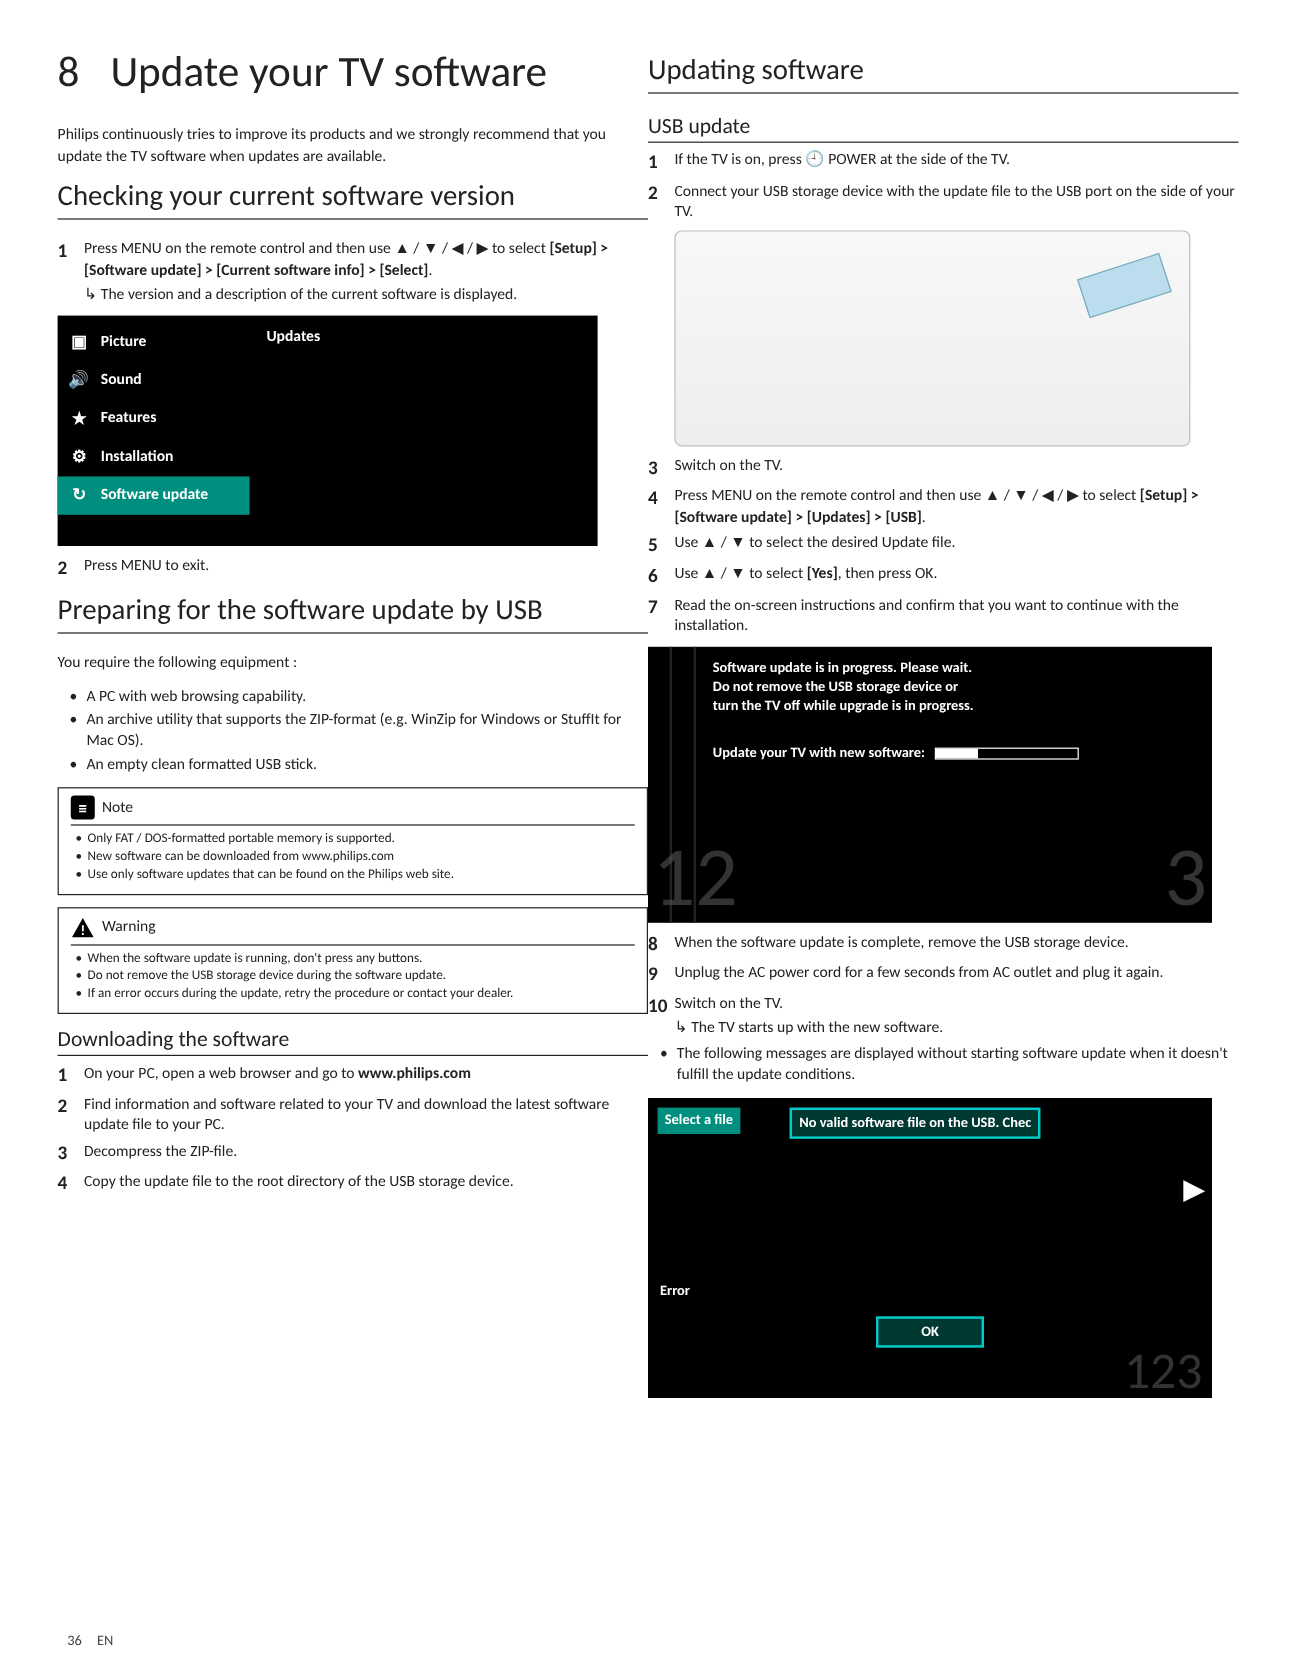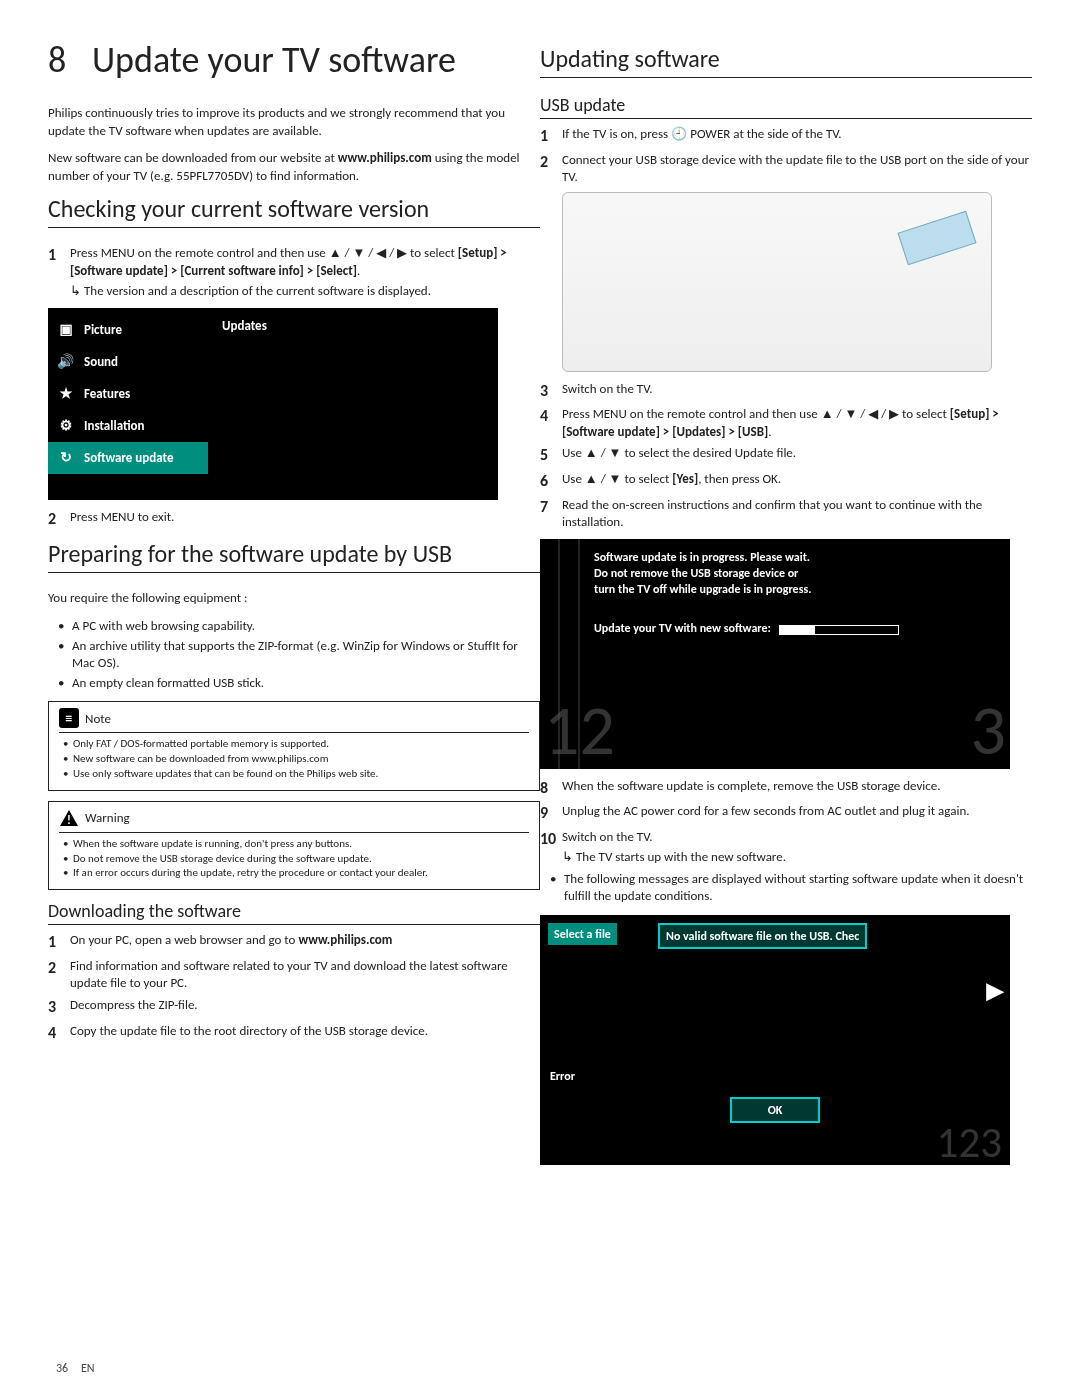--- a/index.html
+++ b/index.html
@@ -50,21 +50,21 @@
 
   
   .tvill { width: 430px; height: 180px; border: 1px solid #bbb; border-radius: 6px; margin: 6px 0 8px 22px; position: relative; background: linear-gradient(#f8f8f8,#eee); }
   .tvill::after { content: ""; position: absolute; right: 18px; top: 28px; width: 70px; height: 32px; background: #bde; border: 1px solid #7ab; transform: rotate(-18deg); }
 
   
   .tvshot2 { background: #000; color: #fff; width: 470px; height: 230px; margin: 8px 0 8px 0; display: flex; font-weight: 700; font-size: 12px; position: relative; }
   .tvshot2 .thin { width: 20px; border-right: 2px solid #222; }
   .tvshot2 .body { flex: 1; padding: 10px 14px; }
   .tvshot2 .msg { line-height: 1.35; margin-bottom: 24px; }
-  .tvshot2 .bar { display: flex; align-items: flex-end; gap: 8px; }
+  .tvshot2 .bar { display: flex; align-items: center; gap: 8px; }
   .tvshot2 .bar .lbl { }
   .tvshot2 .bar .track { flex: 0 0 120px; height: 10px; border: 1px solid #fff; position: relative; }
   .tvshot2 .bar .track .fill { position: absolute; left:0; top:0; bottom:0; width: 30%; background: #fff; }
   .tvshot2 .watermark { position: absolute; left: 4px; bottom: -4px; font-size: 70px; font-weight: 300; color: #555; opacity: .6; pointer-events:none;}
   .tvshot2 .watermark.r { left: auto; right: 4px; }
 
   
   .tvshot3 { background: #000; color: #fff; width: 470px; height: 250px; margin: 8px 0 8px 0; position: relative; font-weight: 700; font-size: 12px; }
   .tvshot3 .top { display: flex; height: 150px; }
   .tvshot3 .side3 { width: 110px; padding: 8px; }
@@ -86,23 +86,20 @@
 <body>
 
 <div class="cols">
 
   <div class="col">
     <h1>
       <span class="chapnum">8</span><span>Update your TV software</span>
     </h1>
 
     <p>Philips continuously tries to improve its products and we strongly recommend that you update the TV software when updates are available.</p>
-    <p>
-      <span>New software can be downloaded from our website at </span><span class="b">www.philips.com</span><span> using the model number of your TV (e.g. 55PFL7705DV) to find information.</span>
-    </p>
 
     <h2>Checking your current software version</h2>
     <ol class="steps">
       <li>
         <span class="num">1</span>
         <span class="body">
           <span>Press MENU on the remote control and then use ▲ / ▼ / ◀ / ▶ to select </span><span class="b">[Setup] &gt; [Software update] &gt; [Current software info] &gt; [Select]</span><span>.</span>
           <div class="sub">The version and a description of the current software is displayed.</div>
         </span>
       </li>

